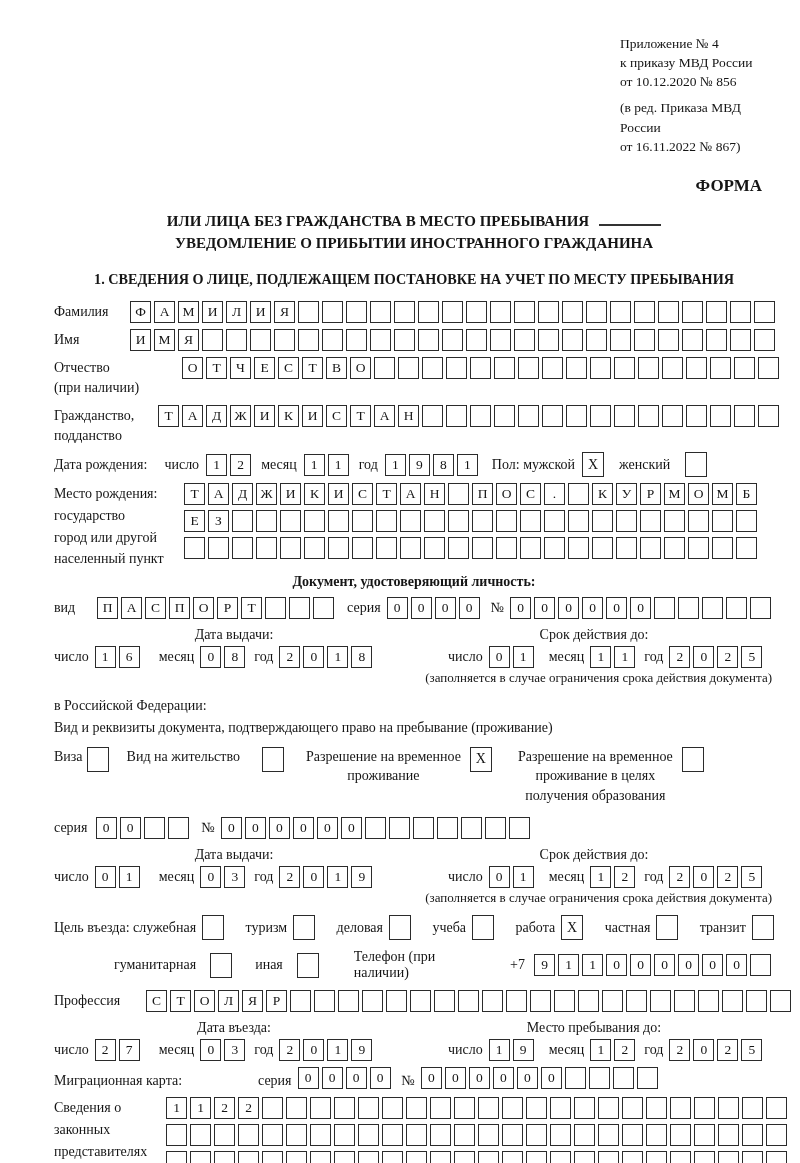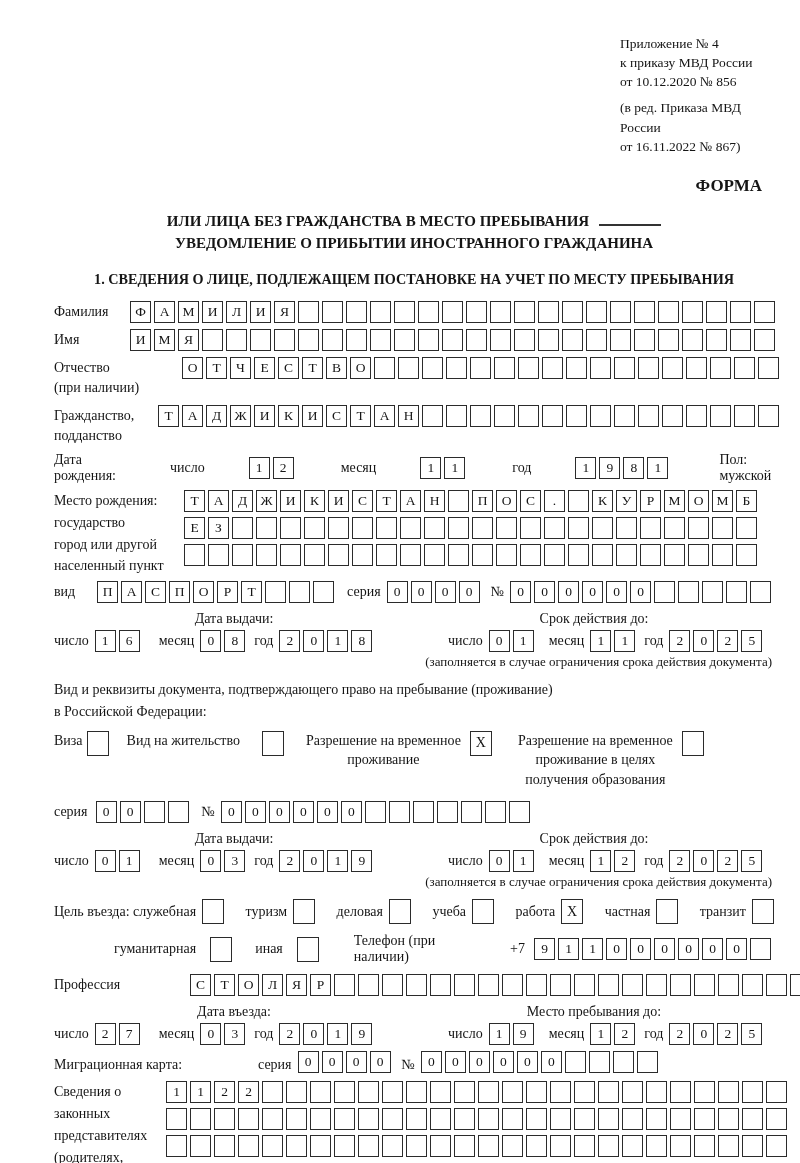--- a/index.html
+++ b/index.html
@@ -16,21 +16,21 @@
   .ref .grp2 { margin-top:7px; }
   .forma { text-align:right; font-weight:bold; font-size:17px; margin:20px 12px 0 0; }
 
   
   .title { text-align:center; font-weight:bold; font-size:15px; margin-top:14px; line-height:1.5; }
   .blankline { display:inline-block; width:62px; height:13px; border-bottom:2px solid #333; margin-left:10px; }
   .sec-h { text-align:center; font-weight:bold; font-size:14.2px; margin:16px 0 13px; }
 
   
   .frow { display:flex; align-items:flex-start; margin-bottom:6px; }
-  .frow.vcenter { align-items:center;gap:44px; }
+  .frow.vcenter { align-items:center; }
   .lbl { flex:0 0 auto; padding-top:3px; }
   .lbl2 { line-height:1.45; padding-top:1px; }
   .w76 { width:76px; } .w128 { width:128px; } .w104 { width:104px; }
 
   .boxrow { display:flex; flex-wrap:nowrap; }
   .cbox {
     flex:0 0 auto; width:21px; height:22px; border:1.6px solid #2b2b2b; margin-right:3px;
     display:flex; align-items:center; justify-content:center; font-size:13.5px; background:#fff;
   }
   .ck {
@@ -343,20 +343,21 @@
           <span class="cbox"></span>
           <span class="cbox"></span>
           <span class="cbox"></span>
           <span class="cbox"></span>
           <span class="cbox"></span>
           <span class="cbox"></span>
         </div>
     </div>
   </div>
 
+  <div class="bold-center">Документ, удостоверяющий личность:</div>
   <div class="vidrow">
     <span class="mr8" style="width:48px;">вид</span>
     <span class="boxrow">
         <span class="cbox">П</span>
         <span class="cbox">А</span>
         <span class="cbox">С</span>
         <span class="cbox">П</span>
         <span class="cbox">О</span>
         <span class="cbox">Р</span>
         <span class="cbox">Т</span>
@@ -427,22 +428,22 @@
             <span class="cbox">2</span>
             <span class="cbox">0</span>
             <span class="cbox">2</span>
             <span class="cbox">5</span>
           </span>
       </div>
     </div>
   </div>
   <div class="note">(заполняется в случае ограничения срока действия документа)</div>
 
+  <div class="residline">в Российской Федерации:</div>
   <div class="residline">Вид и реквизиты документа, подтверждающего право на пребывание (проживание)</div>
-  <div class="residline">в Российской Федерации:</div>
   <div class="opts">
     <div class="opt">
       <span class="txt">Виза</span>
       <span class="ck" style="margin-left:4px;"></span>
     </div>
     <div class="opt gap18">
       <span class="txt">Вид на жительство</span>
       <span class="ck" style="margin-left:22px;"></span>
     </div>
     <div class="opt gap22">

